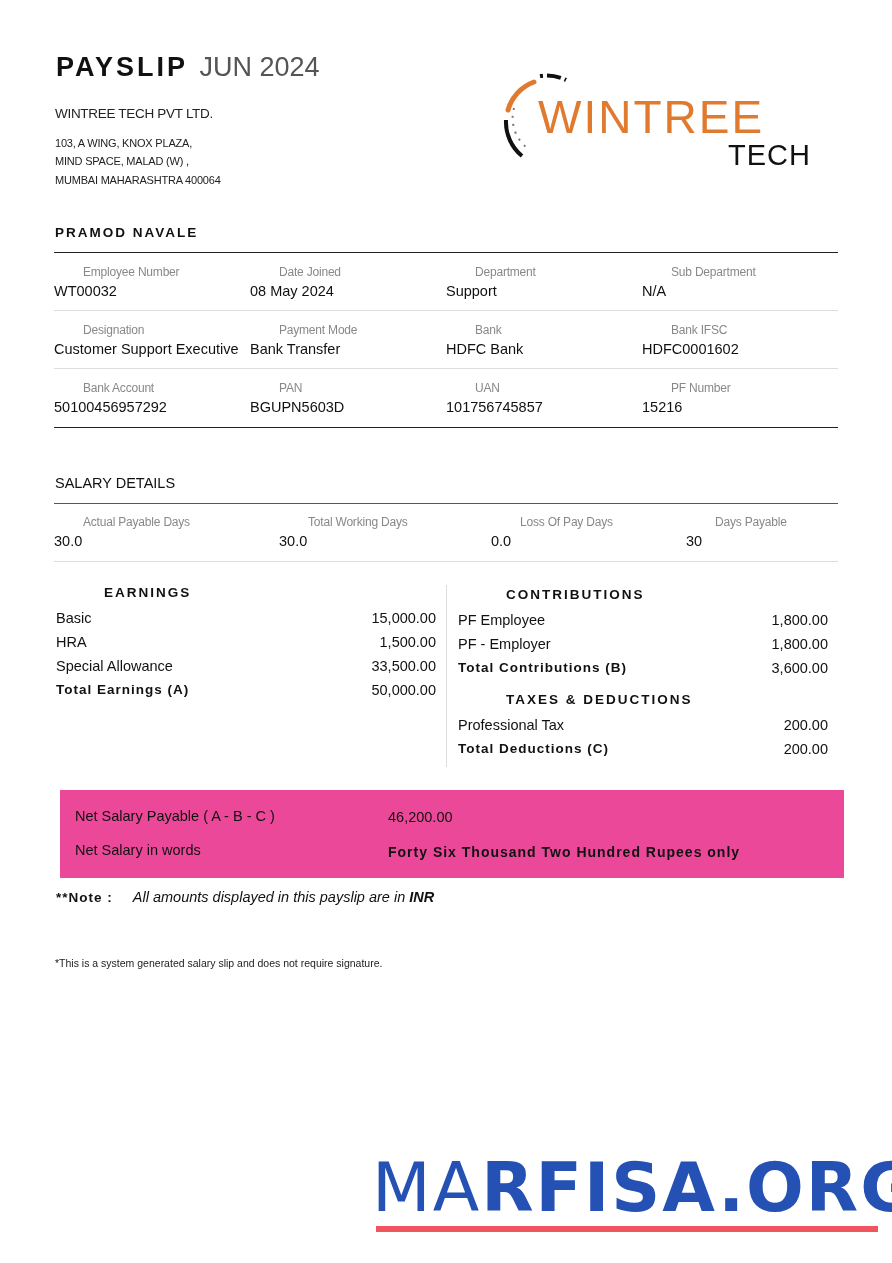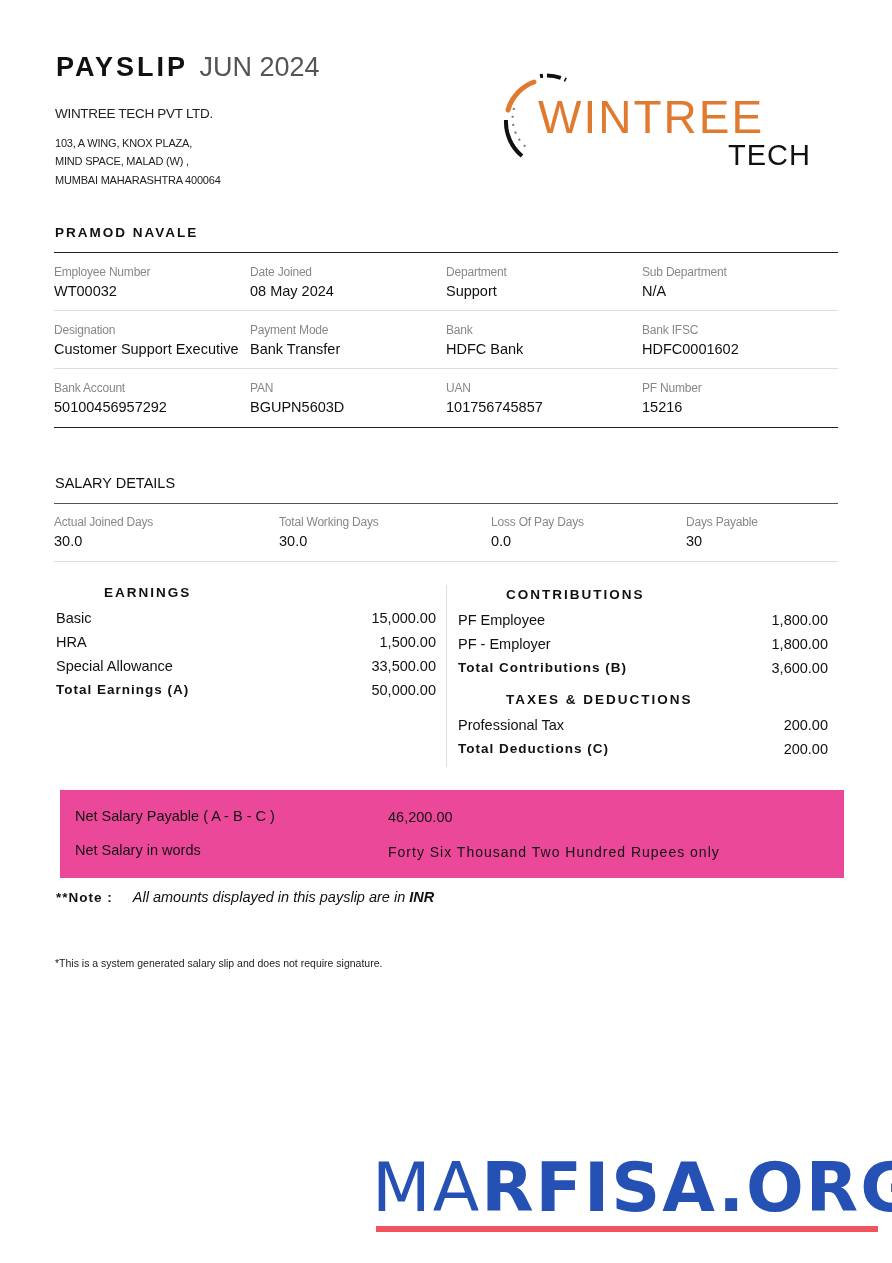--- a/index.html
+++ b/index.html
@@ -12,34 +12,34 @@
   .company { left: 55px; top: 106px; font-size: 13.5px; color: #222; letter-spacing: -0.3px; }
   .addr { left: 55px; font-size: 11px; color: #222; letter-spacing: -0.2px; }
 
   .logo { left: 500px; top: 70px; width: 340px; height: 100px; }
 
   .emp-name { left: 55px; top: 225px; font-size: 13.5px; font-weight: bold; letter-spacing: 2px; color: #111; }
   .hr-dark { left: 54px; width: 784px; height: 1px; background: #222; }
   .hr-light { left: 54px; width: 784px; height: 1px; background: #ddd; }
 
   .field { width: 196px; }
-  .field .lbl { font-size: 12px; color: #888; line-height: 14px; letter-spacing: -0.2px; }
+  .field .lbl { font-size: 12px; color: #888; line-height: 14px; letter-spacing: -0.2px; margin-left: 29px; }
   .field .val { font-size: 14.5px; color: #111; line-height: 20px; margin-top: 2px; white-space: nowrap; }
 
   .sal-title { left: 55px; top: 475px; font-size: 14.5px; color: #111; }
 
   .sec-head { font-size: 13.5px; font-weight: bold; letter-spacing: 2px; color: #111; padding-left: 48px; }
   .row { display: flex; justify-content: space-between; font-size: 14.5px; color: #111; height: 24px; line-height: 24px; gap: 40px; }
   .row.total .l { font-weight: bold; letter-spacing: 1px; font-size: 13.5px; }
   .vdivider { left: 446px; top: 585px; width: 1px; height: 182px; background: #ddd; }
 
   .net-box { left: 60px; top: 790px; width: 784px; height: 88px; background: #ec4899; }
   .net-lbl { font-size: 14.5px; color: #111; }
   .net-val { font-size: 14.5px; color: #111; }
-  .net-words { font-size: 14px; font-weight: normal; letter-spacing: 1px; color: #111; }
+  .net-words { font-size: 14px; font-weight: bold; letter-spacing: 1px; color: #111; }
 
   .note { left: 56px; top: 889px; font-size: 14.5px; color: #111; white-space: nowrap; }
   .note .k { font-weight: bold; letter-spacing: 1px; font-size: 13.5px; }
   .note .t { font-style: italic; margin-left: 16px; }
   .note .b { font-weight: bold; font-style: italic; }
   .footnote { left: 55px; top: 957px; font-size: 10.5px; color: #222; }
 
   .watermark { left: 372px; top: 1150px; font-size: 68px; color: #2451b3; letter-spacing: 2px; line-height: 76px; white-space: nowrap; font-family: "DejaVu Sans", sans-serif; }
   .watermark .w { font-weight: normal; }
   .watermark .b { font-weight: bold; }
@@ -121,21 +121,21 @@
 </div>
 <div class="abs field" style="left:642px; top:381px">
   <div class="lbl">PF Number</div>
   <div class="val">15216</div>
 </div>
 <div class="abs hr-dark" style="top:427px"></div>
 
 <div class="abs sal-title">SALARY DETAILS</div>
 <div class="abs hr-dark" style="top:503px; background:#555"></div>
 <div class="abs field" style="left:54px; top:515px">
-  <div class="lbl">Actual Joined Days</div>
+  <div class="lbl">Actual Payable Days</div>
   <div class="val">30.0</div>
 </div>
 <div class="abs field" style="left:279px; top:515px">
   <div class="lbl">Total Working Days</div>
   <div class="val">30.0</div>
 </div>
 <div class="abs field" style="left:491px; top:515px">
   <div class="lbl">Loss Of Pay Days</div>
   <div class="val">0.0</div>
 </div>

